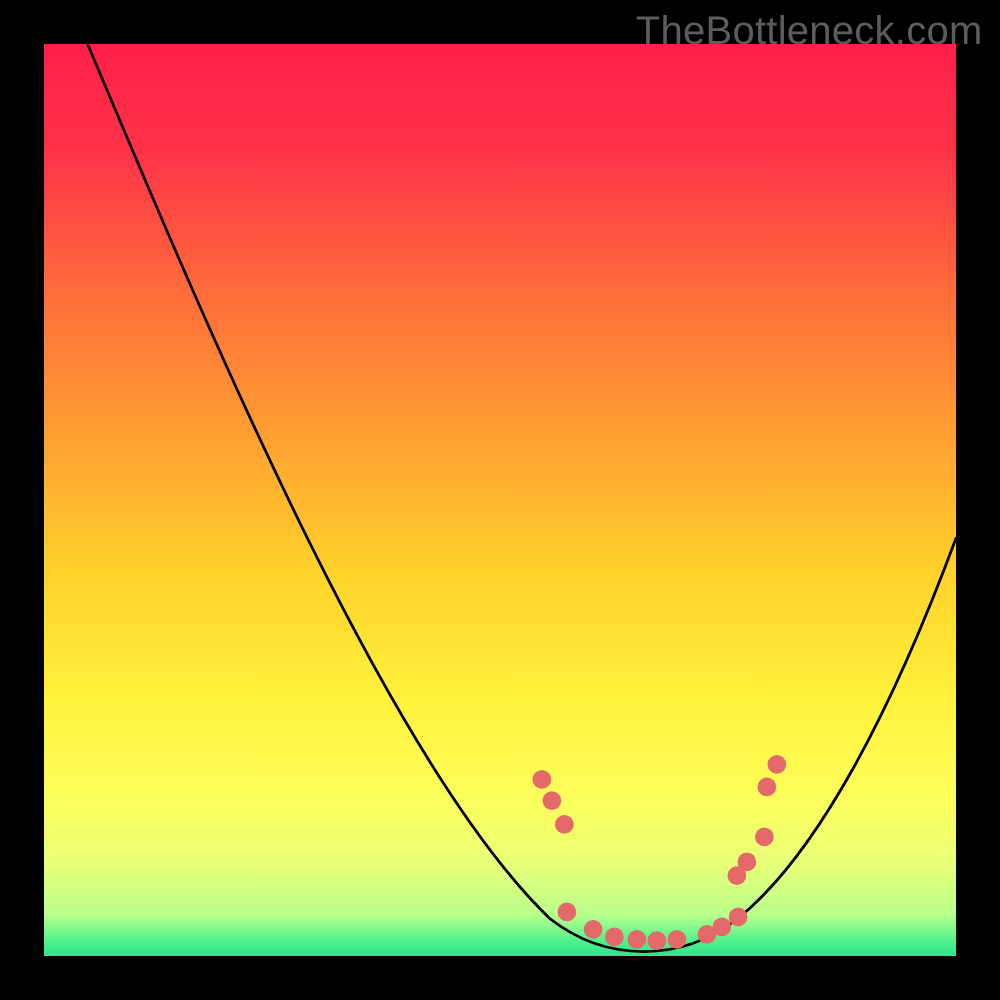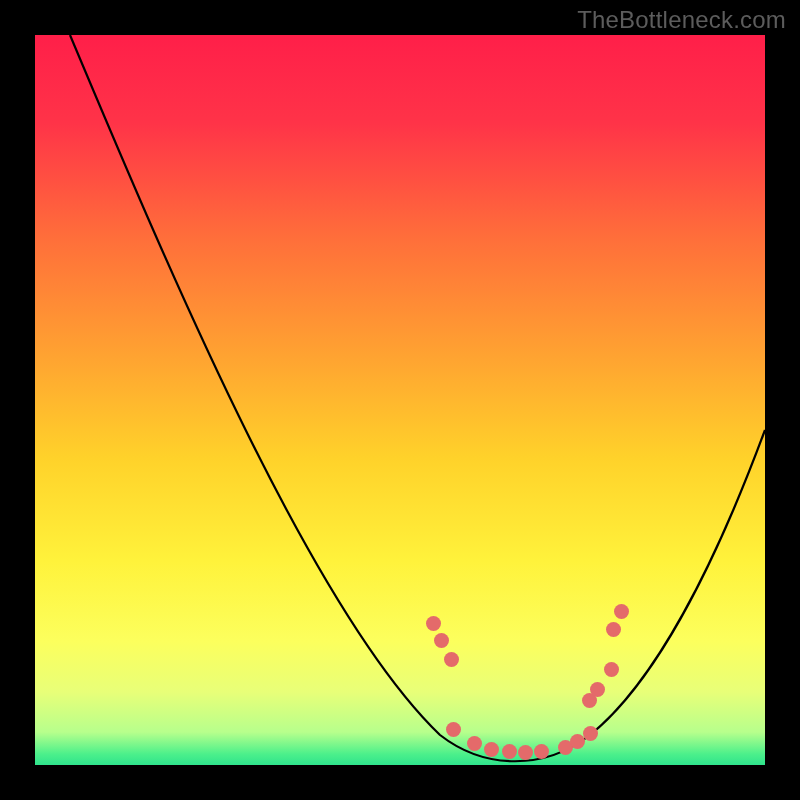--- a/index.html
+++ b/index.html
@@ -14,21 +14,21 @@
   .stage {
     position: relative;
     width: 800px;
     height: 800px;
   }
   .watermark {
     position: absolute;
     top: 6px;
     right: 14px;
     color: #5c5c5c;
-    font-size: 24px;
+    font-size: 32px;
     font-weight: 400;
     letter-spacing: 0.2px;
     margin-left: 28px;
   }
   .plot-area {
     position: absolute;
     left: 35px;
     top: 35px;
     width: 730px;
     height: 730px;

